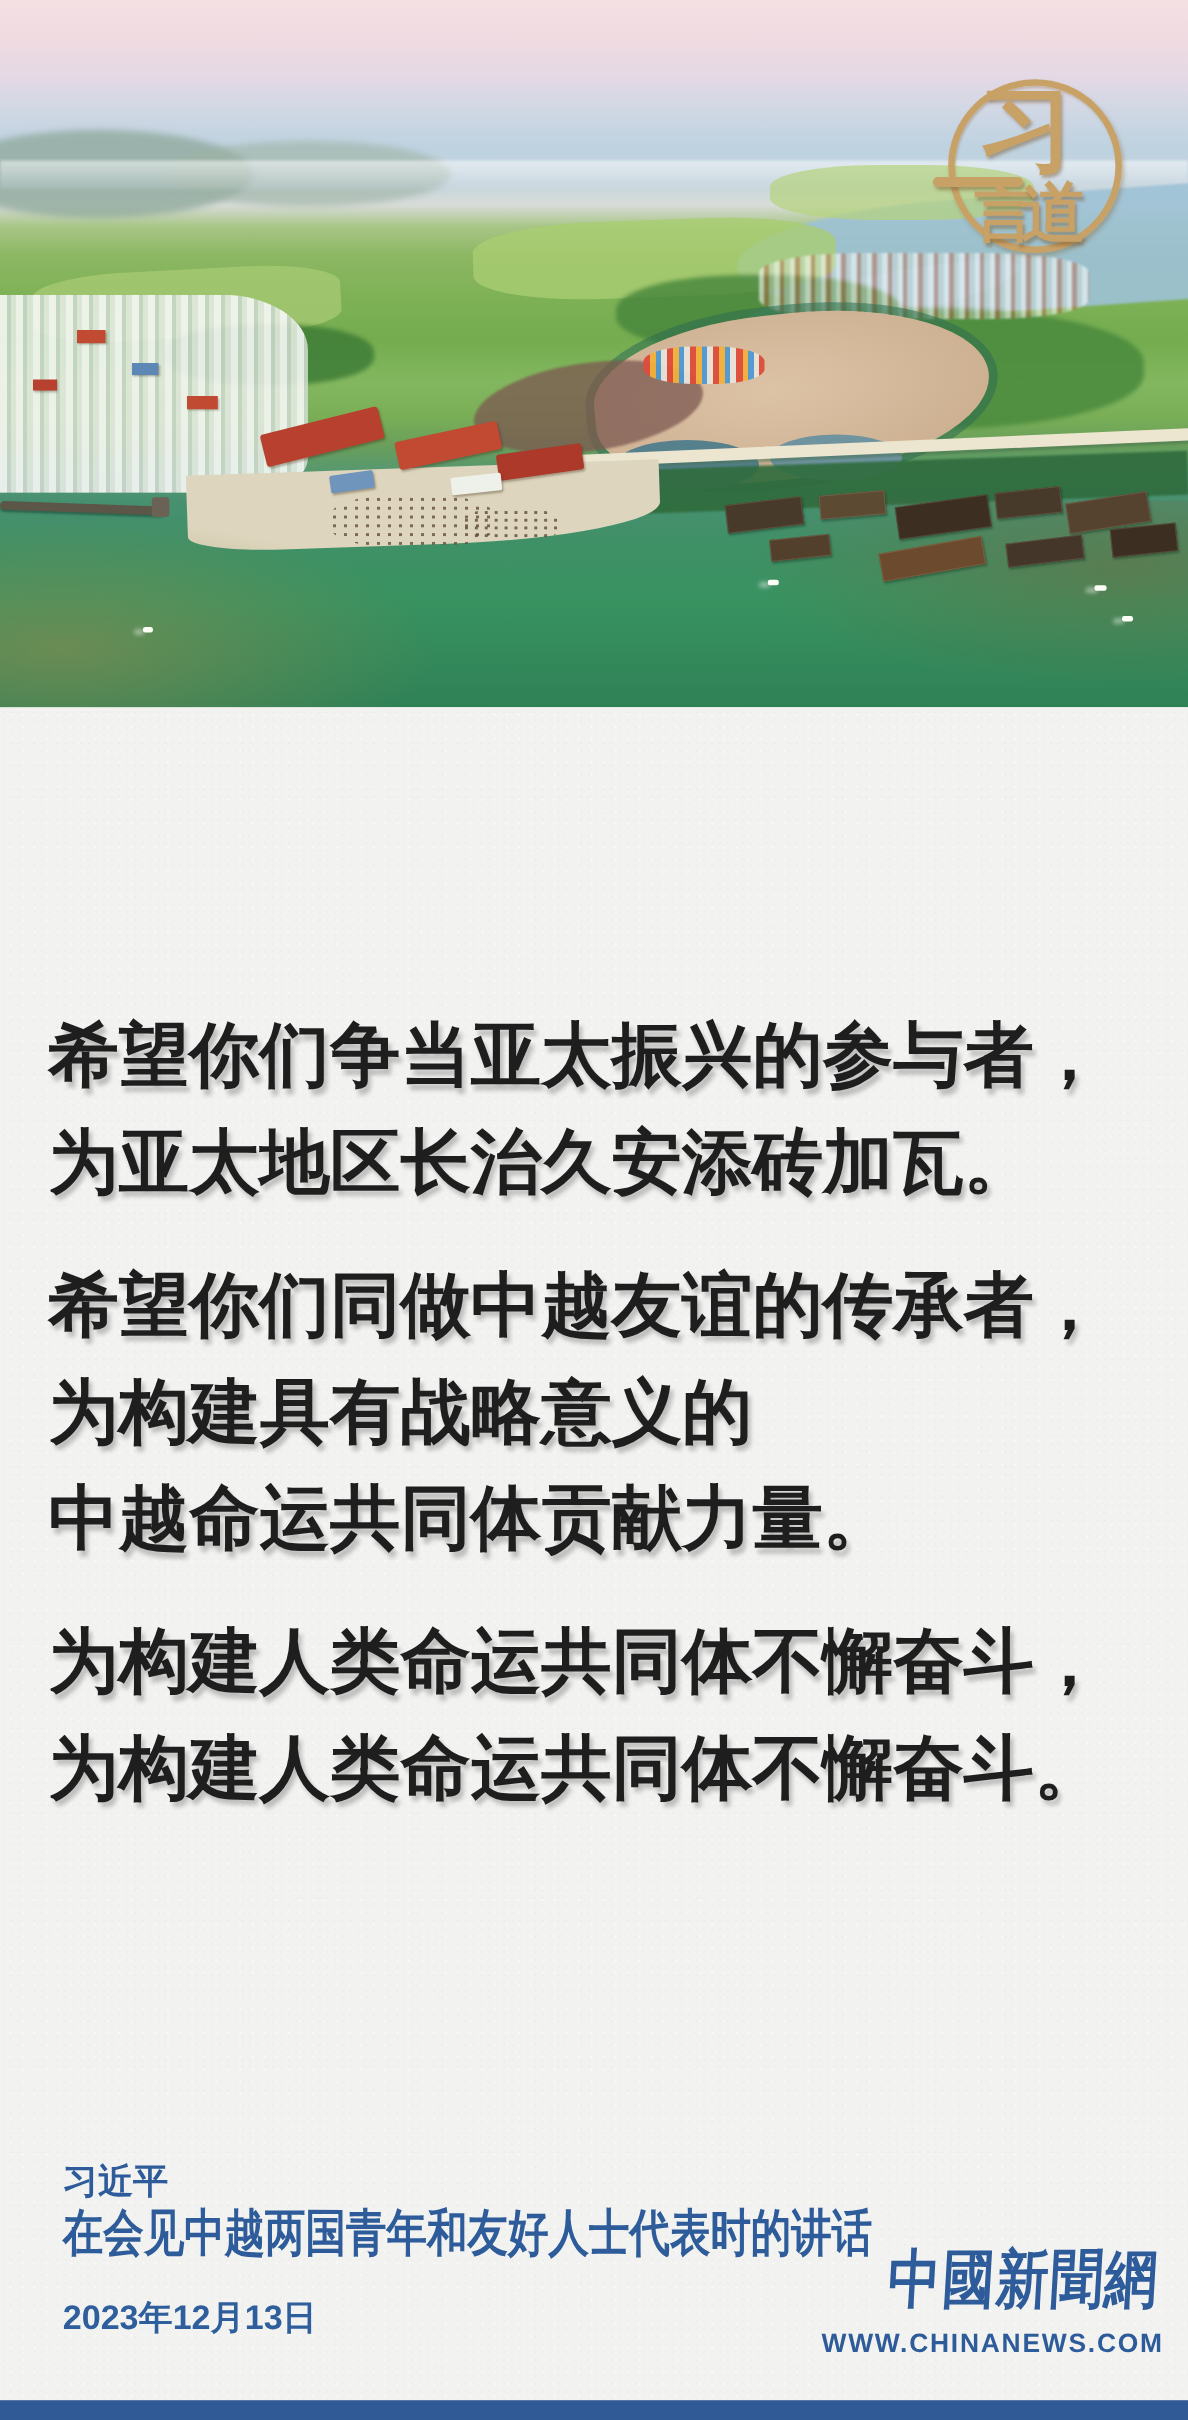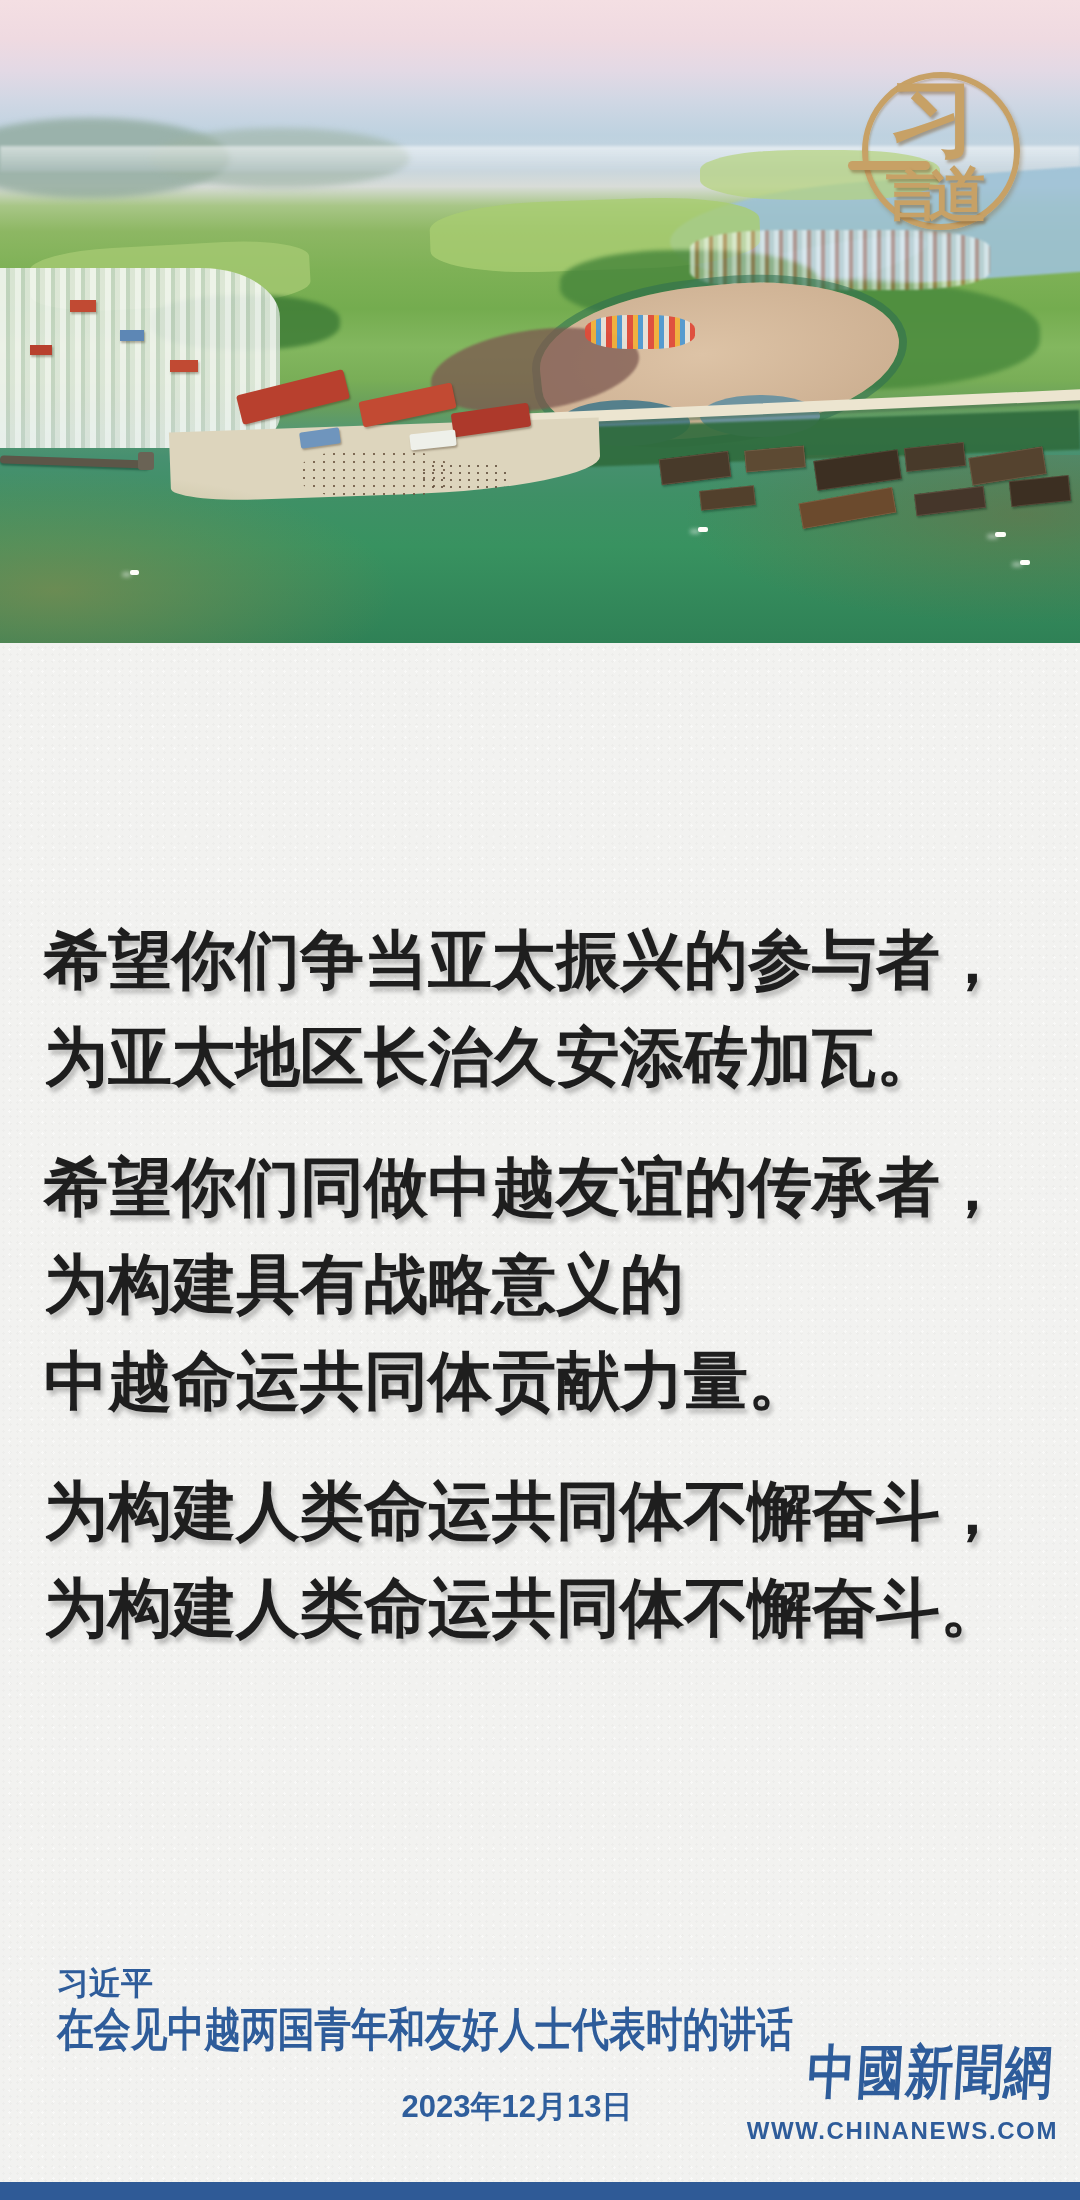--- a/index.html
+++ b/index.html
@@ -50,21 +50,21 @@
     font-family:"DejaVu Serif", serif; font-weight:600; font-size:64px; line-height:97px;
     color:#1e1e1e; letter-spacing:0; text-shadow:3px 5px 4px rgba(0,0,0,.22); }
   .quote p { margin:0 0 33px 0; }
   .quote p:last-child { margin-bottom:0; }
 
   
   .attribution { position:absolute; left:57px; top:1962px; color:#2e5c9a; }
   .speaker  { font-size:32px; font-weight:700; line-height:42px; }
   .occasion { font-size:46px; font-weight:700; line-height:50px;
     transform:scaleX(.8); transform-origin:left center; white-space:nowrap; }
-  .date-line { font-size:31px; font-weight:600; line-height:40px; margin-top:33px; color:#2f5e9c;text-align:center; }
+  .date-line { font-size:31px; font-weight:600; line-height:40px; margin-top:33px; color:#2f5e9c; }
 
   
   .cns { position:absolute; right:22px; top:2040px; text-align:center; color:#2e5c9a; }
   .cns-name { font-family:"DejaVu Serif", serif; font-size:58px; font-weight:700; line-height:64px;
     letter-spacing:2px; transform:scaleX(.82) skewX(-4deg); transform-origin:right center; white-space:nowrap; }
   .cns-url { font-size:24px; font-weight:700; letter-spacing:1.6px; margin-top:13px; }
 
   
   .bottom-bar { position:absolute; left:0; bottom:0; width:1080px; height:18px; background:#2f5a96; }
 </style>

